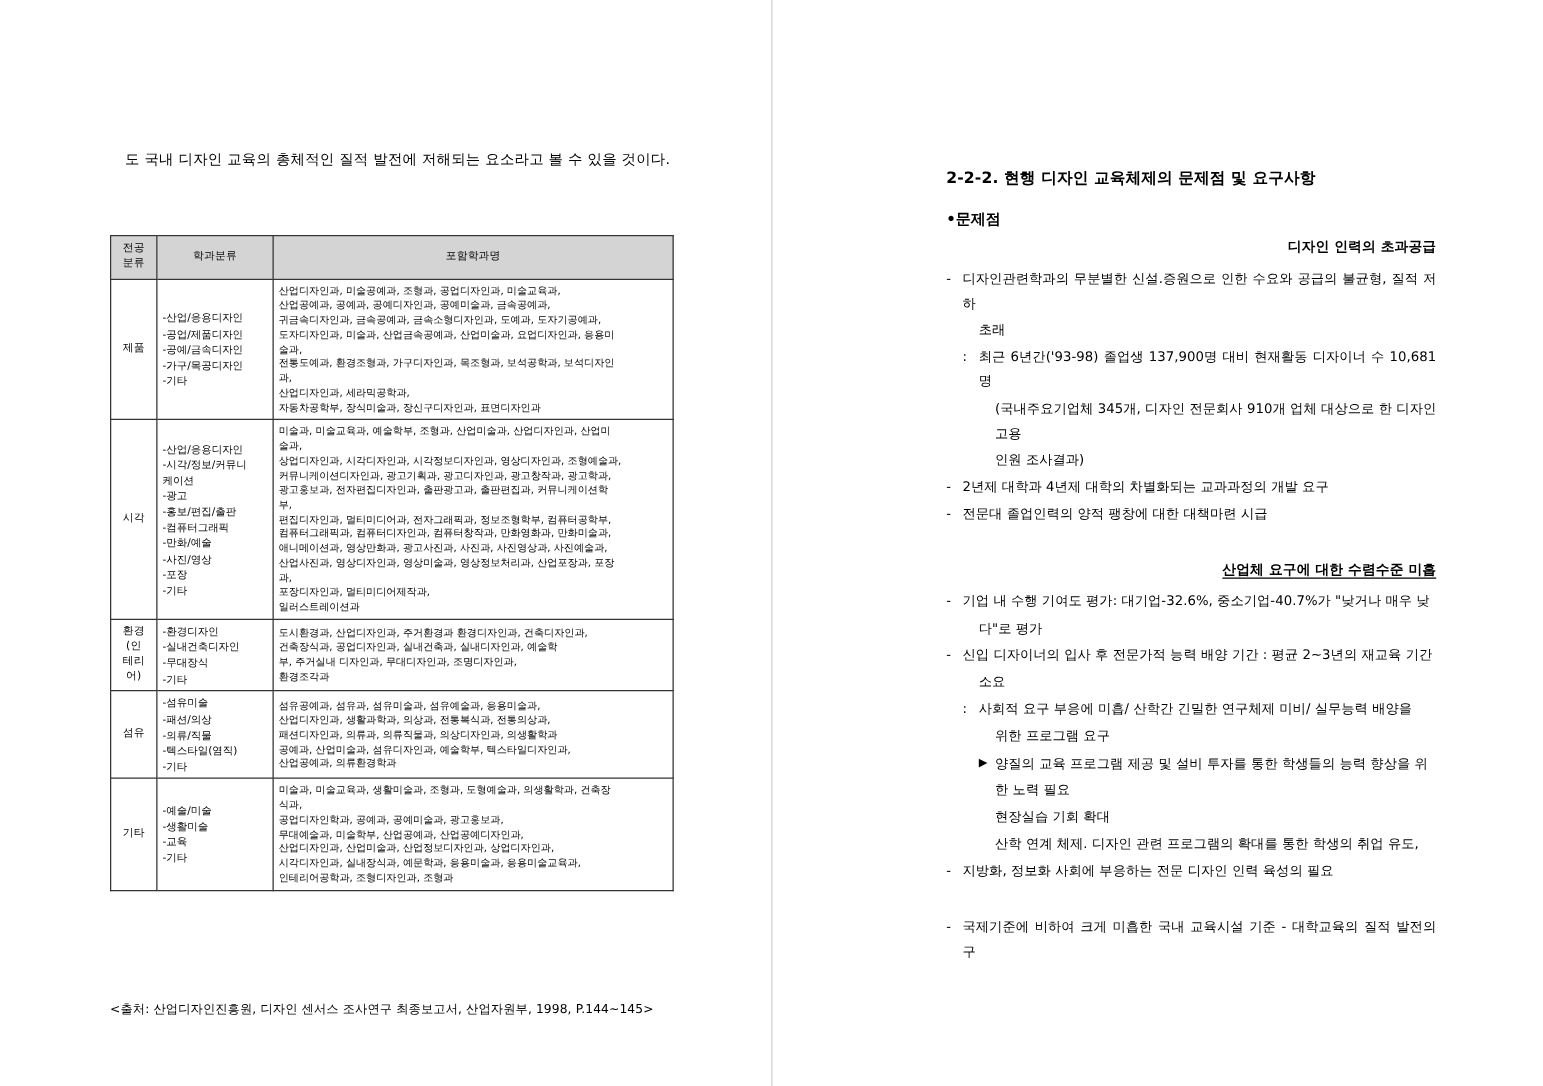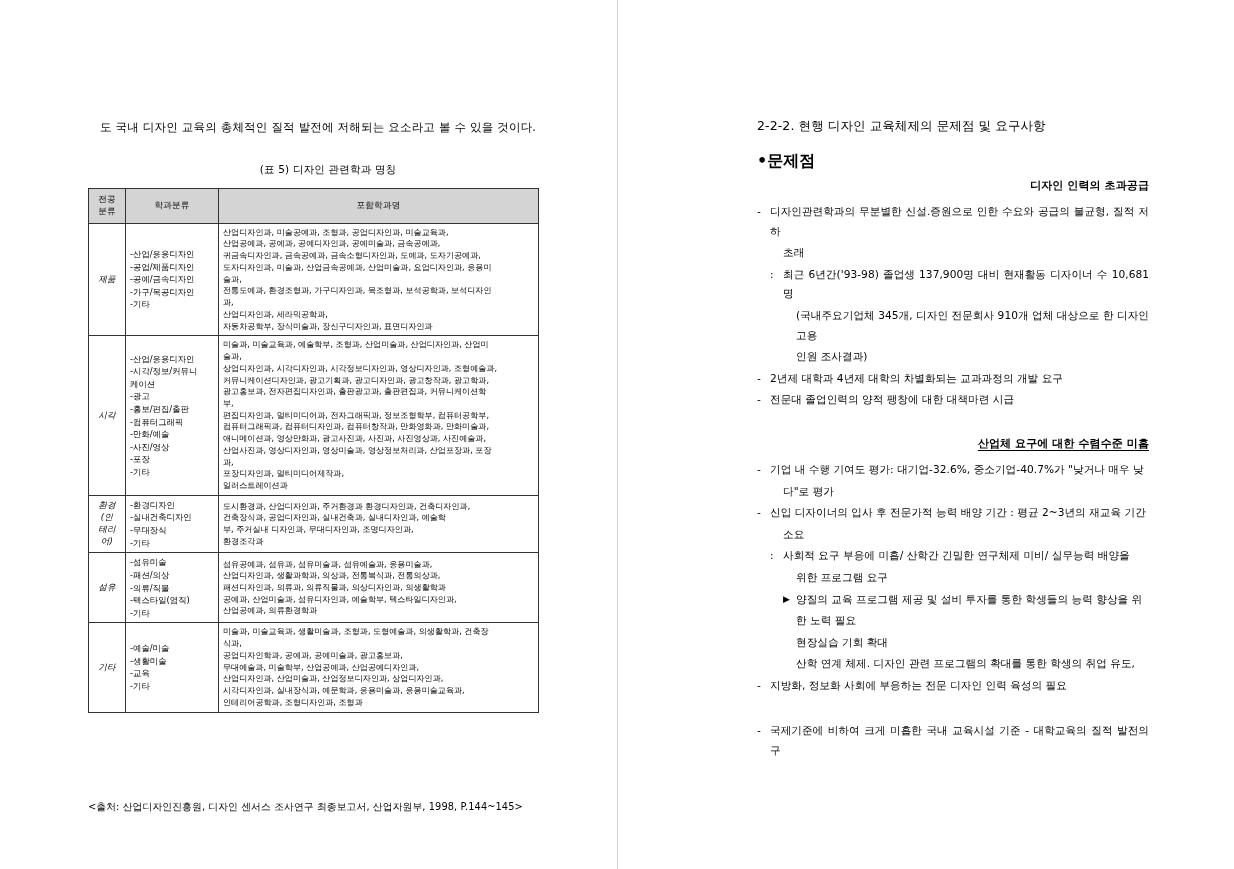--- a/index.html
+++ b/index.html
@@ -80,21 +80,20 @@
     padding: 5px 3px;
     letter-spacing: 0.2px;
   }
   .col-a { width: 37px; }
   .col-b { width: 93px; }
   .col-c { width: 320px; }
   td.cat {
     text-align: center;
     font-size: 8.6px;
     letter-spacing: 0.2px;
-    font-style: italic;
   }
   td.sub {
     font-size: 8.4px;
     line-height: 1.5;
     padding-left: 6px;
     white-space: pre-line;
   }
   td.majors {
     font-size: 8.1px;
     line-height: 1.45;
@@ -120,33 +119,33 @@
     height: 869px;
   }
   .r-inner {
     position: absolute;
     left: 140px;
     top: 118px;
     width: 392px;
   }
   .r-heading {
     font-size: 12.5px;
-    font-weight: normal;
+    font-weight: bold;
     letter-spacing: 0.1px;
-    margin: 0 0 16px 0;
+    margin: 16px 0 16px 0;
   }
   .r-para {
     font-size: 11px;
     line-height: 1.95;
     text-align: justify;
     letter-spacing: 0.1px;
     margin: 0 0 22px 0;
   }
   .r-bullet-head {
-    font-size: 16px;
+    font-size: 12px;
     font-weight: bold;
     margin: 0 0 6px 0;
   }
   .r-sub-head {
     font-size: 11px;
     font-weight: bold;
     margin: 0 0 9px 0;
     letter-spacing: 0.1px;
     text-align: right;
   }
@@ -194,21 +193,20 @@
 <body>
 
 <div class="page">
 
   <div class="divider"></div>
 
   <div class="left-page">
 
     <div class="left-intro">도 국내 디자인 교육의 총체적인 질적 발전에 저해되는 요소라고 볼 수 있을 것이다.</div>
 
-    <div class="table-caption">(표 5) 디자인 관련학과 명칭</div>
 
     <table class="design-table">
       <colgroup>
         <col class="col-a">
         <col class="col-b">
         <col class="col-c">
       </colgroup>
       <thead>
         <tr>
           <th style="white-space:pre-line;">전공

